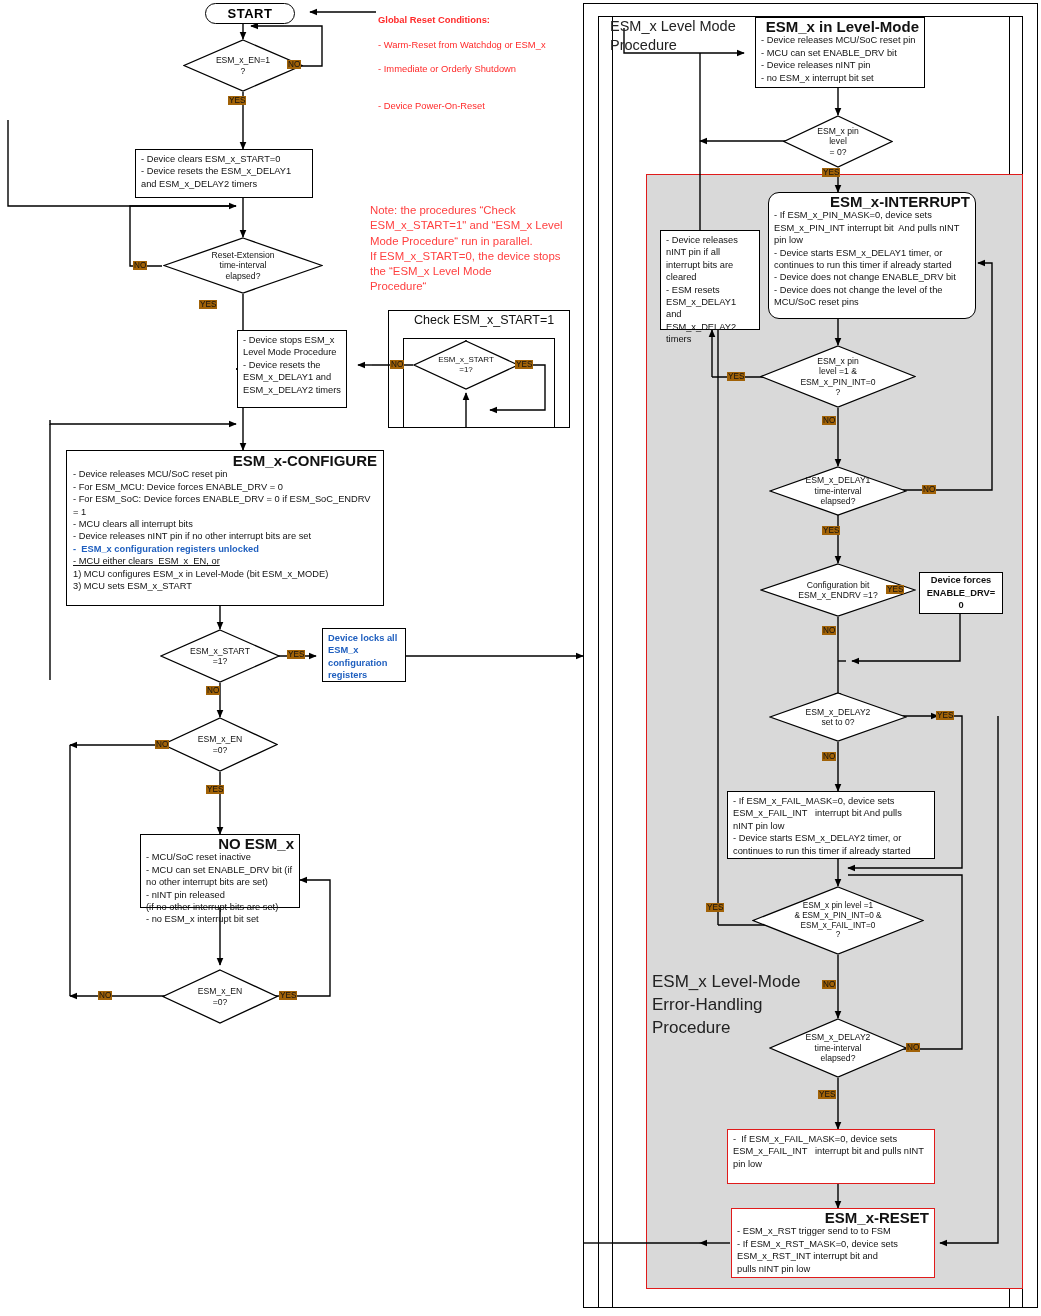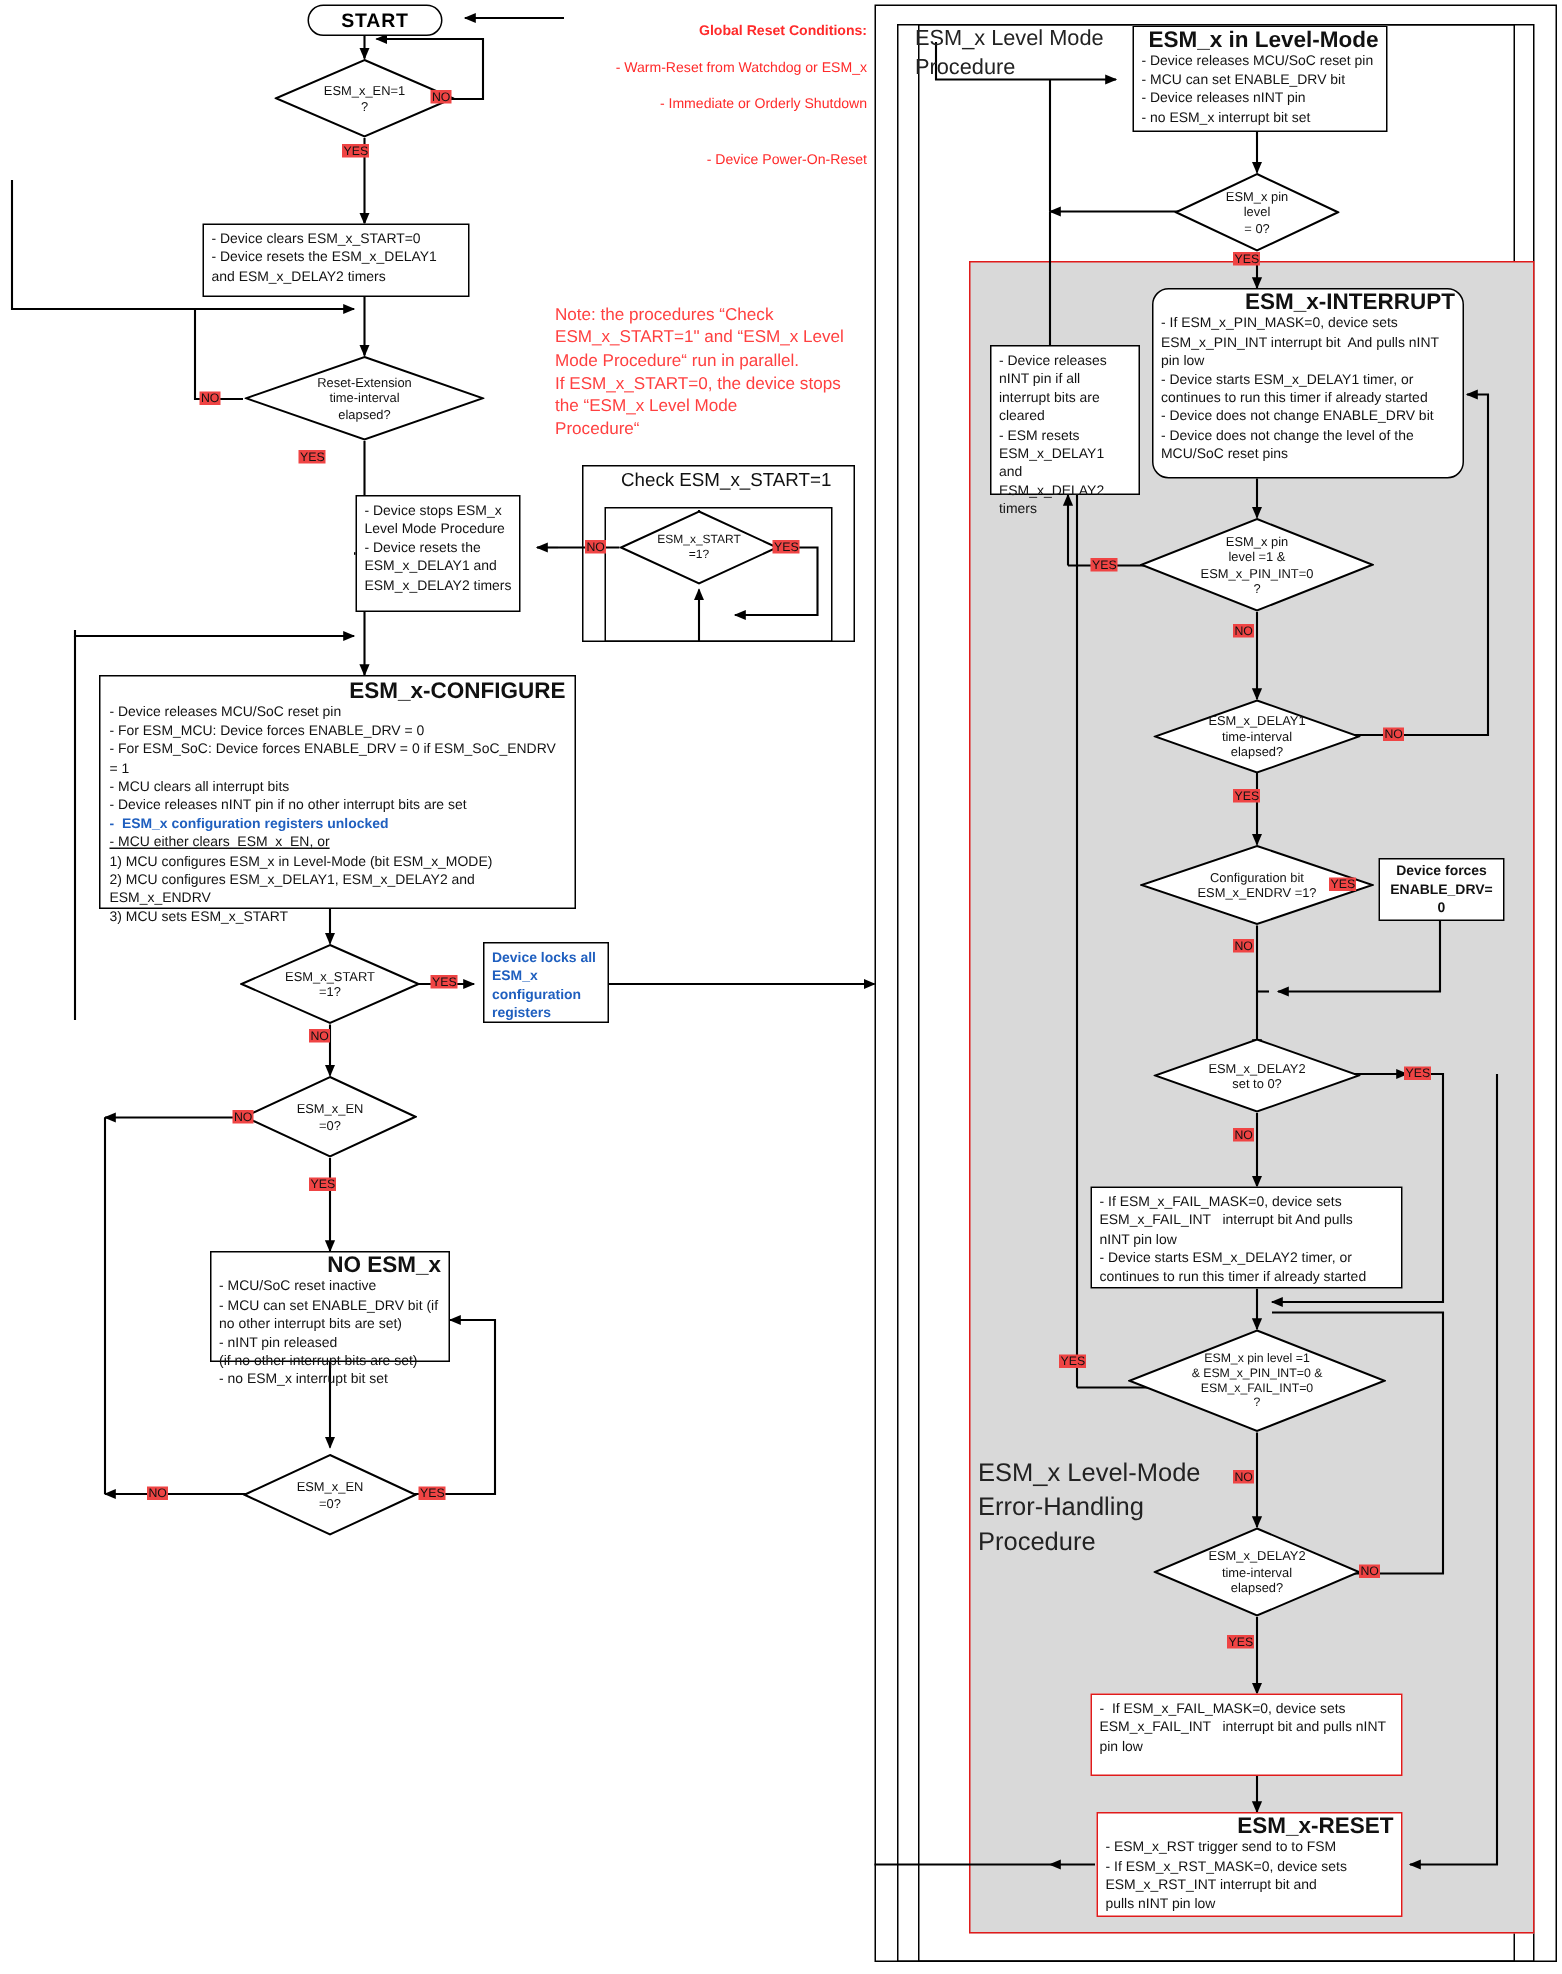--- a/index.html
+++ b/index.html
@@ -22,32 +22,32 @@
         justify-content:center;letter-spacing:.5px;}
 
   
   .dia{position:absolute;}
   .dia .dlbl{position:absolute;left:0;top:0;width:100%;height:100%;
         display:flex;flex-direction:column;align-items:center;justify-content:center;
         font-size:8.6px;line-height:10.4px;color:#111;text-align:center;}
   .dia .dlbl span{display:block;white-space:nowrap;}
 
   
-  .elbl{position:absolute;font-size:8.2px;color:#111;background:#ef4444;padding:0 1px;
+  .elbl{position:absolute;font-size:8.2px;color:#111;background:#a16207;padding:0 1px;
         line-height:9px;white-space:nowrap;}
 
   
   .panel{position:absolute;box-sizing:border-box;border:1.1px solid #000;background:transparent;}
   .panel-gray{position:absolute;box-sizing:border-box;border:1.4px solid #e01b1b;background:#d9d9d9;}
   .panel-title{position:absolute;font-size:14.5px;line-height:19px;color:#222;white-space:pre-line;}
   .panel-title.big{font-size:17px;line-height:23px;}
   .chk-title{position:absolute;font-size:12.5px;color:#111;white-space:nowrap;}
 
   
-  .note-red{position:absolute;color:#ff2a2a;font-size:9.4px;line-height:12.2px;white-space:pre-line;text-align:right;}
+  .note-red{position:absolute;color:#ff2a2a;font-size:9.4px;line-height:12.2px;white-space:pre-line;}
   .note-red b{font-weight:bold;}
   .note-mid{position:absolute;color:#ff4040;font-size:11.4px;line-height:15.3px;white-space:pre-line;}
 </style>
 </head>
 <body>
 
 <div id="root">
 
   <div class="panel" style="left:583px;top:3px;width:455px;height:1305px;"></div>
   <div class="panel" style="left:598px;top:16px;width:425px;height:1292px;"></div>
@@ -243,21 +243,20 @@
   <div class="box" style="left:66px;top:450px;width:318px;height:156px;padding:4px 6px;">
     <span class="ttl">ESM_x-CONFIGURE</span>
     <span class="ln">- Device releases MCU/SoC reset pin</span>
     <span class="ln">- For ESM_MCU: Device forces ENABLE_DRV = 0</span>
     <span class="ln">- For ESM_SoC: Device forces ENABLE_DRV = 0 if ESM_SoC_ENDRV = 1</span>
     <span class="ln">- MCU clears all interrupt bits</span>
     <span class="ln">- Device releases nINT pin if no other interrupt bits are set</span>
     <span class="ln blue">-  ESM_x configuration registers unlocked</span>
     <span class="ln ul">- MCU either clears  ESM_x_EN, or</span>
     <span class="ln">1) MCU configures ESM_x in Level-Mode (bit ESM_x_MODE)</span>
-    <span class="ln">2) MCU configures ESM_x_DELAY1, ESM_x_DELAY2 and ESM_x_ENDRV</span>
     <span class="ln">3) MCU sets ESM_x_START</span>
   </div>
 
   <div class="dia" style="left:160px;top:629px;width:120px;height:54px;">
     <svg width="120" height="54" viewBox="0 0 120 54">
         <polygon points="60,1 119,27 60,53 1,27" fill="#fff" stroke="#000" stroke-width="1.3"></polygon>
       </svg>
     <div class="dlbl">
         <span>ESM_x_START</span>
         <span>=1?</span>

